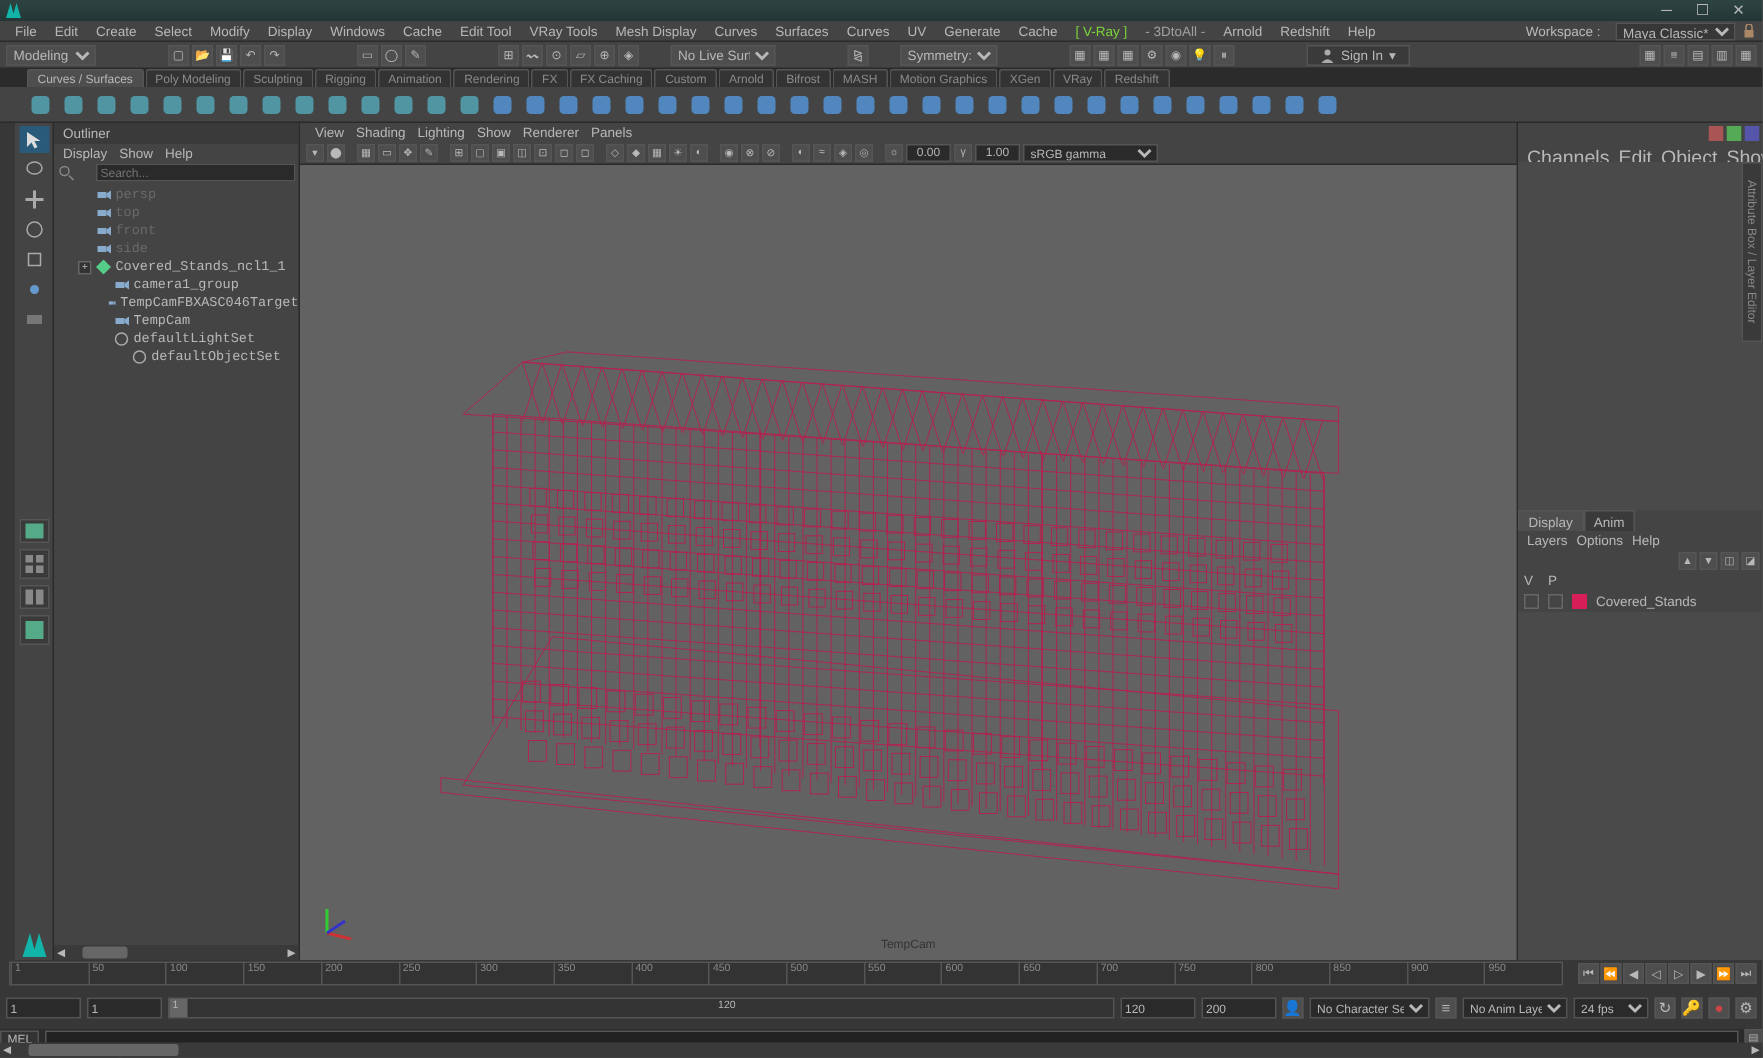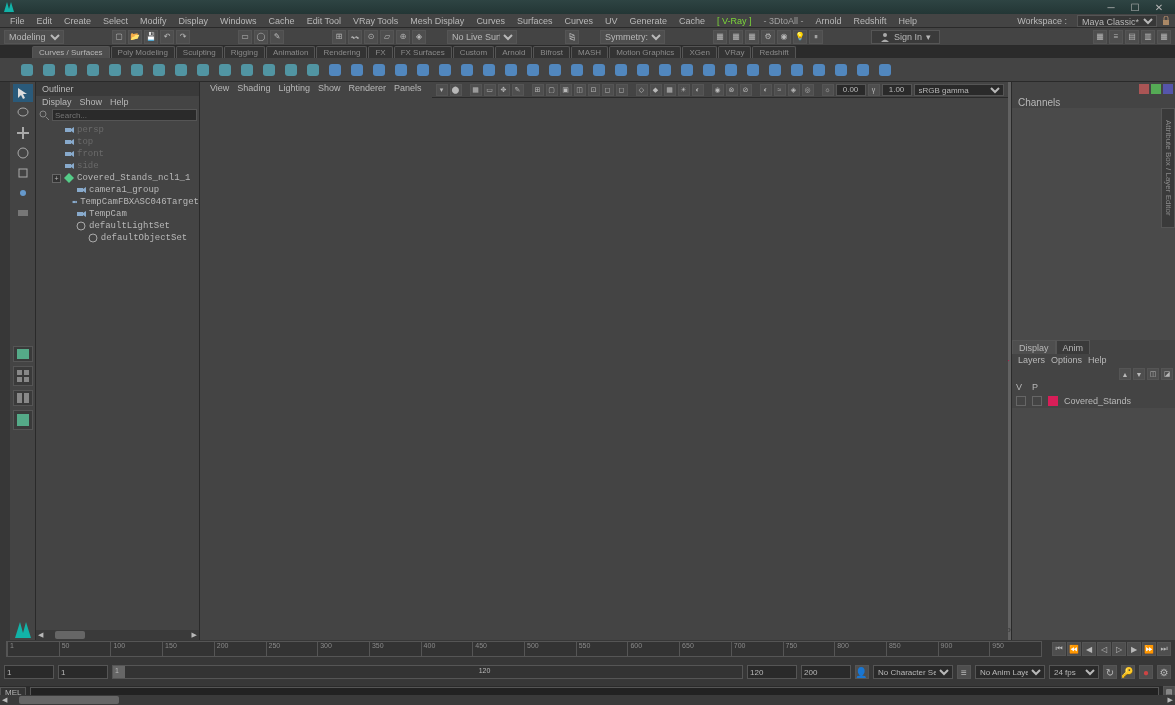--- a/index.html
+++ b/index.html
@@ -36,65 +36,65 @@
 
   
   .statusbar{height:18px;background:var(--bg-dark);display:flex;align-items:center;padding:0 4px;gap:21px;border-bottom:1px solid var(--border);}
   .statusbar select{background:#4e4e4e;color:var(--text);border:1px solid #555;font-size:9px;height:14px;}
   .sb-group{display:flex;gap:2px;align-items:center;}
   .sb-btn{width:14px;height:14px;background:#4e4e4e;border:1px solid #555;display:flex;align-items:center;justify-content:center;cursor:pointer;font-size:8px;color:var(--text);}
   .sb-sep{width:6px;}
   .sign-in{display:flex;align-items:center;gap:4px;background:#3a3a3a;border:1px solid #555;padding:0 8px;height:14px;font-size:9px;cursor:pointer;}
 
   
-  .shelf-tabs{height:12px;background:var(--bg-darkest);display:flex;align-items:center;font-size:8px;padding-left:32px;gap:0;}
+  .shelf-tabs{height:12px;background:var(--bg-darkest);display:flex;align-items:center;font-size:8px;padding-left:18px;gap:0;}
   .shelf-tab{padding:1px 6px;background:#333;border:1px solid #555;border-bottom:none;cursor:pointer;color:var(--text-dim);border-radius:2px 2px 0 0;margin-right:1px;}
   .shelf-tab.active{background:#4e4e4e;color:var(--text);}
   
   .shelf{height:24px;background:var(--bg-dark);display:flex;align-items:center;padding-left:18px;gap:4px;border-bottom:1px solid var(--border);}
   .shelf-icon{width:18px;height:18px;display:flex;align-items:center;justify-content:center;cursor:pointer;}
 
   
   .main{display:flex;height:calc(705px - 14px - 14px - 18px - 12px - 24px - 18px - 28px - 12px - 7px);padding-left:10px;}
   .toolbox{width:26px;background:var(--bg-dark);border-right:1px solid var(--border);display:flex;flex-direction:column;align-items:center;padding-top:2px;gap:2px;}
   .toolbox-btn{width:20px;height:18px;display:flex;align-items:center;justify-content:center;cursor:pointer;border:1px solid transparent;}
   .toolbox-btn.sel{background:#2a5a7a;}
   .toolbox-sep{height:120px;}
   .toolbox-panel{width:20px;border:1px solid #555;background:#3a3a3a;margin-bottom:2px;display:flex;align-items:center;justify-content:center;}
 
   .outliner{width:164px;background:var(--bg-dark);display:flex;flex-direction:column;border-right:1px solid var(--border);position:relative;}
   .outliner-title{height:14px;background:#3a3a3a;font-size:9px;padding:2px 6px;}
   .outliner-menu{height:12px;display:flex;gap:8px;padding:1px 6px;font-size:9px;}
-  .outliner-search{height:14px;display:flex;align-items:center;padding:0 2px;gap:2px;}
+  .outliner-search{height:14px;display:flex;align-items:center;padding:0 2px;gap:14px;}
   .outliner-search input{flex:1;background:#2a2a2a;border:1px solid #555;color:var(--text);font-size:8px;height:12px;padding:0 2px;}
   .outliner-tree{flex:1;overflow:auto;font-size:9px;padding-top:2px;}
   .tree-row{display:flex;align-items:center;height:12px;padding-left:4px;gap:3px;cursor:pointer;}
   .tree-row .exp{width:9px;height:9px;border:1px solid #666;font-size:7px;line-height:7px;text-align:center;background:#333;}
   .tree-row .spacer{width:9px;}
   .tree-icon{width:10px;height:10px;}
   .tree-label{color:var(--text);font-family:Liberation Mono, monospace;}
   .tree-label.dim{color:#6a6a6a;}
   .outliner-scrollbar{position:absolute;bottom:0;left:0;right:0;height:10px;background:#3a3a3a;display:flex;align-items:center;}
   .outliner-scrollbar .thumb{height:8px;background:#666;border-radius:2px;margin-left:12px;width:30px;}
 
-  .viewport-wrap{flex:1;display:flex;flex-direction:row;background:var(--bg-dark);}
+  .viewport-wrap{flex:1;display:flex;flex-direction:column;background:var(--bg-dark);}
   .vp-menu{height:12px;display:flex;gap:8px;padding:1px 10px;font-size:9px;background:var(--bg-dark);}
   .vp-toolbar{height:16px;background:var(--bg-dark);display:flex;align-items:center;gap:2px;padding:0 4px;border-bottom:1px solid var(--border);}
   .vp-btn{width:12px;height:12px;background:#4e4e4e;border:1px solid #555;cursor:pointer;font-size:7px;display:flex;align-items:center;justify-content:center;}
   .vp-num{width:30px;height:12px;background:#2a2a2a;border:1px solid #555;color:var(--text);font-size:8px;text-align:center;}
   .vp-select{background:#2a2a2a;border:1px solid #555;color:var(--text);font-size:8px;height:12px;}
   .viewport{flex:1;background:var(--viewport);position:relative;overflow:hidden;}
   .viewport svg.model{position:absolute;inset:0;width:100%;height:100%;}
   .viewport .cam-label{position:absolute;bottom:6px;left:50%;transform:translateX(-50%);font-size:8px;color:#333;}
   .axis{position:absolute;left:12px;bottom:12px;width:28px;height:28px;}
 
   .right-panel{width:164px;background:var(--bg-dark);border-left:1px solid var(--border);display:flex;flex-direction:column;}
   .rp-icons{height:14px;display:flex;justify-content:flex-end;gap:2px;padding:2px;}
   .rp-icons .ic{width:10px;height:10px;cursor:pointer;}
-  .rp-menu{height:12px;display:flex;gap:6px;padding:1px 6px;font-size:10px;flex-direction:column;}
+  .rp-menu{height:12px;display:flex;gap:6px;padding:1px 6px;font-size:13px;}
   .rp-body{flex:1;background:#4a4a4a;}
   .rp-tabs{height:14px;display:flex;font-size:9px;}
   .rp-tab{padding:2px 6px;background:#3a3a3a;border:1px solid #555;border-bottom:none;cursor:pointer;}
   .rp-tab.active{background:#4e4e4e;}
   .rp-menu2{height:12px;display:flex;gap:6px;padding:1px 6px;font-size:9px;}
   .rp-iconrow{height:14px;display:flex;justify-content:flex-end;gap:2px;padding:2px;}
   .layer-row{display:flex;align-items:center;height:14px;font-size:9px;padding:0 4px;gap:6px;}
   .layer-row .box{width:10px;height:10px;border:1px solid #666;}
   .layer-row .swatch{width:10px;height:10px;background:var(--accent);}
   .right-side-tab{position:absolute;right:0;top:108px;width:14px;height:120px;background:#3a3a3a;writing-mode:vertical-rl;font-size:8px;display:flex;align-items:center;justify-content:center;color:var(--text-dim);border:1px solid #555;cursor:pointer;}
@@ -224,21 +224,21 @@
 </div>
 
 <div class="shelf-tabs">
   <div class="shelf-tab active">Curves / Surfaces</div>
   <div class="shelf-tab">Poly Modeling</div>
   <div class="shelf-tab">Sculpting</div>
   <div class="shelf-tab">Rigging</div>
   <div class="shelf-tab">Animation</div>
   <div class="shelf-tab">Rendering</div>
   <div class="shelf-tab">FX</div>
-  <div class="shelf-tab">FX Surfaces</div>
+  <div class="shelf-tab">FX Caching</div>
   <div class="shelf-tab">Custom</div>
   <div class="shelf-tab">Arnold</div>
   <div class="shelf-tab">Bifrost</div>
   <div class="shelf-tab">MASH</div>
   <div class="shelf-tab">Motion Graphics</div>
   <div class="shelf-tab">XGen</div>
   <div class="shelf-tab">VRay</div>
   <div class="shelf-tab">Redshift</div>
 </div>
 

